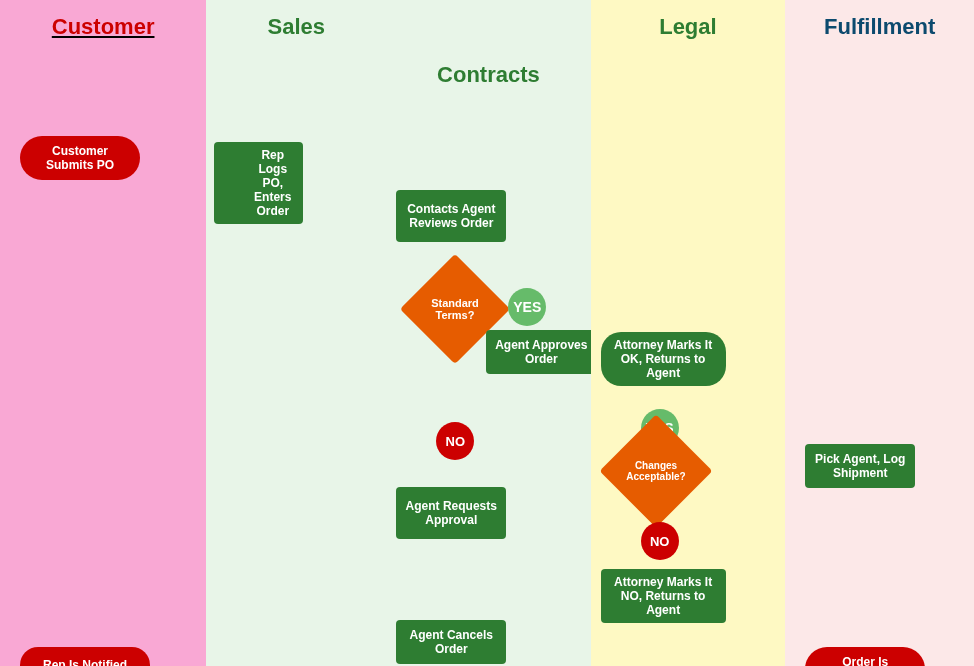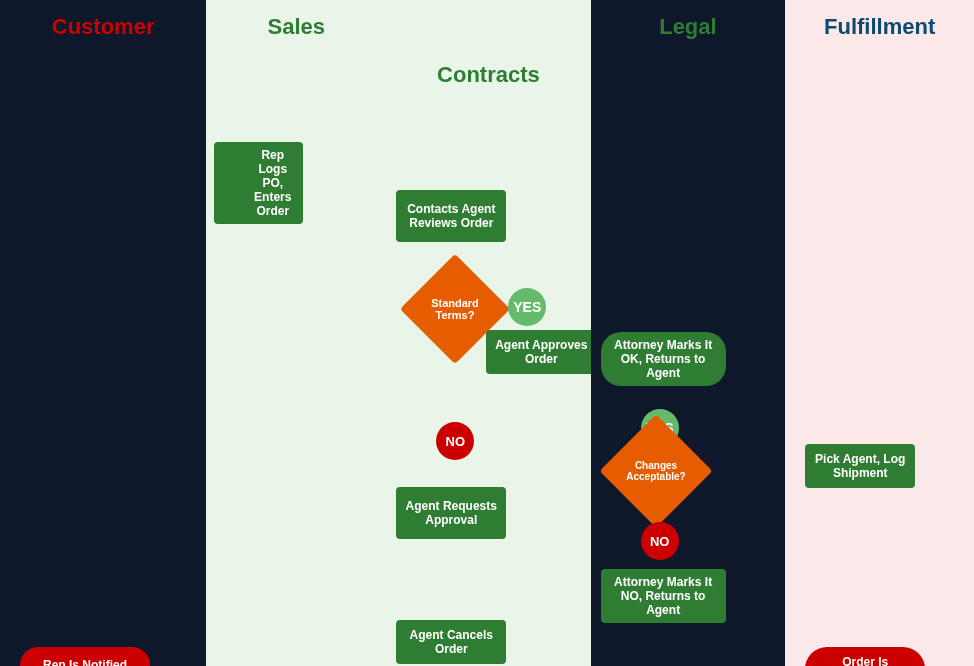--- a/index.html
+++ b/index.html
@@ -28,24 +28,24 @@
       align-items: center;
       justify-content: center;
     }
 
     .lane-body {
       flex: 1;
       position: relative;
     }
 
     
-    .lane-customer { width: 212px; background: #0f172a; }
+    .lane-customer { width: 212px; background: #f9a8d4; text-decoration: underline; }
     .lane-sales { width: 185px; background: #e8f5e8; }
     .lane-contracts { width: 210px; background: #e8f5e8; }
-    .lane-legal { width: 200px; background: #0f172a; }
+    .lane-legal { width: 200px; background: #fef9c3; }
     .lane-fulfillment { width: 194px; background: #fce8e8; }
 
     .lane-customer .lane-header { color: #cc0000; }
     .lane-sales .lane-header { color: #2e7d32; }
     .lane-contracts .lane-header { color: #2e7d32; }
     .lane-legal .lane-header { color: #2e7d32; }
     .lane-fulfillment .lane-header { color: #cc0000; }
 
     
     .node {
@@ -169,20 +169,23 @@
     <line x1="560" y1="255" x2="730" y2="255" stroke="#555" stroke-width="1.5"></line>
 
     <line x1="447" y1="205" x2="475" y2="205" stroke="#555" stroke-width="1.5"></line>
 
   </svg>
 
   <div class="lane lane-customer">
     <div class="lane-header" style="color:#cc0000; font-size:22px; font-weight:bold;">Customer</div>
     <div class="lane-body">
 
+      <div class="node node-oval" style="left:20px; top:82px; width:120px; min-height:44px; font-size:12px;">
+        <span>Customer Submits PO</span>
+      </div>
 
       <div class="node node-oval" style="left:20px; top:593px; width:130px; min-height:36px; font-size:12px;">
         <span>Rep Is Notified</span>
       </div>
     </div>
   </div>
 
   <div class="lane lane-sales">
     <div class="lane-header" style="color:#2e7d32; font-size:22px; font-weight:bold;">Sales</div>
     <div class="lane-body">

